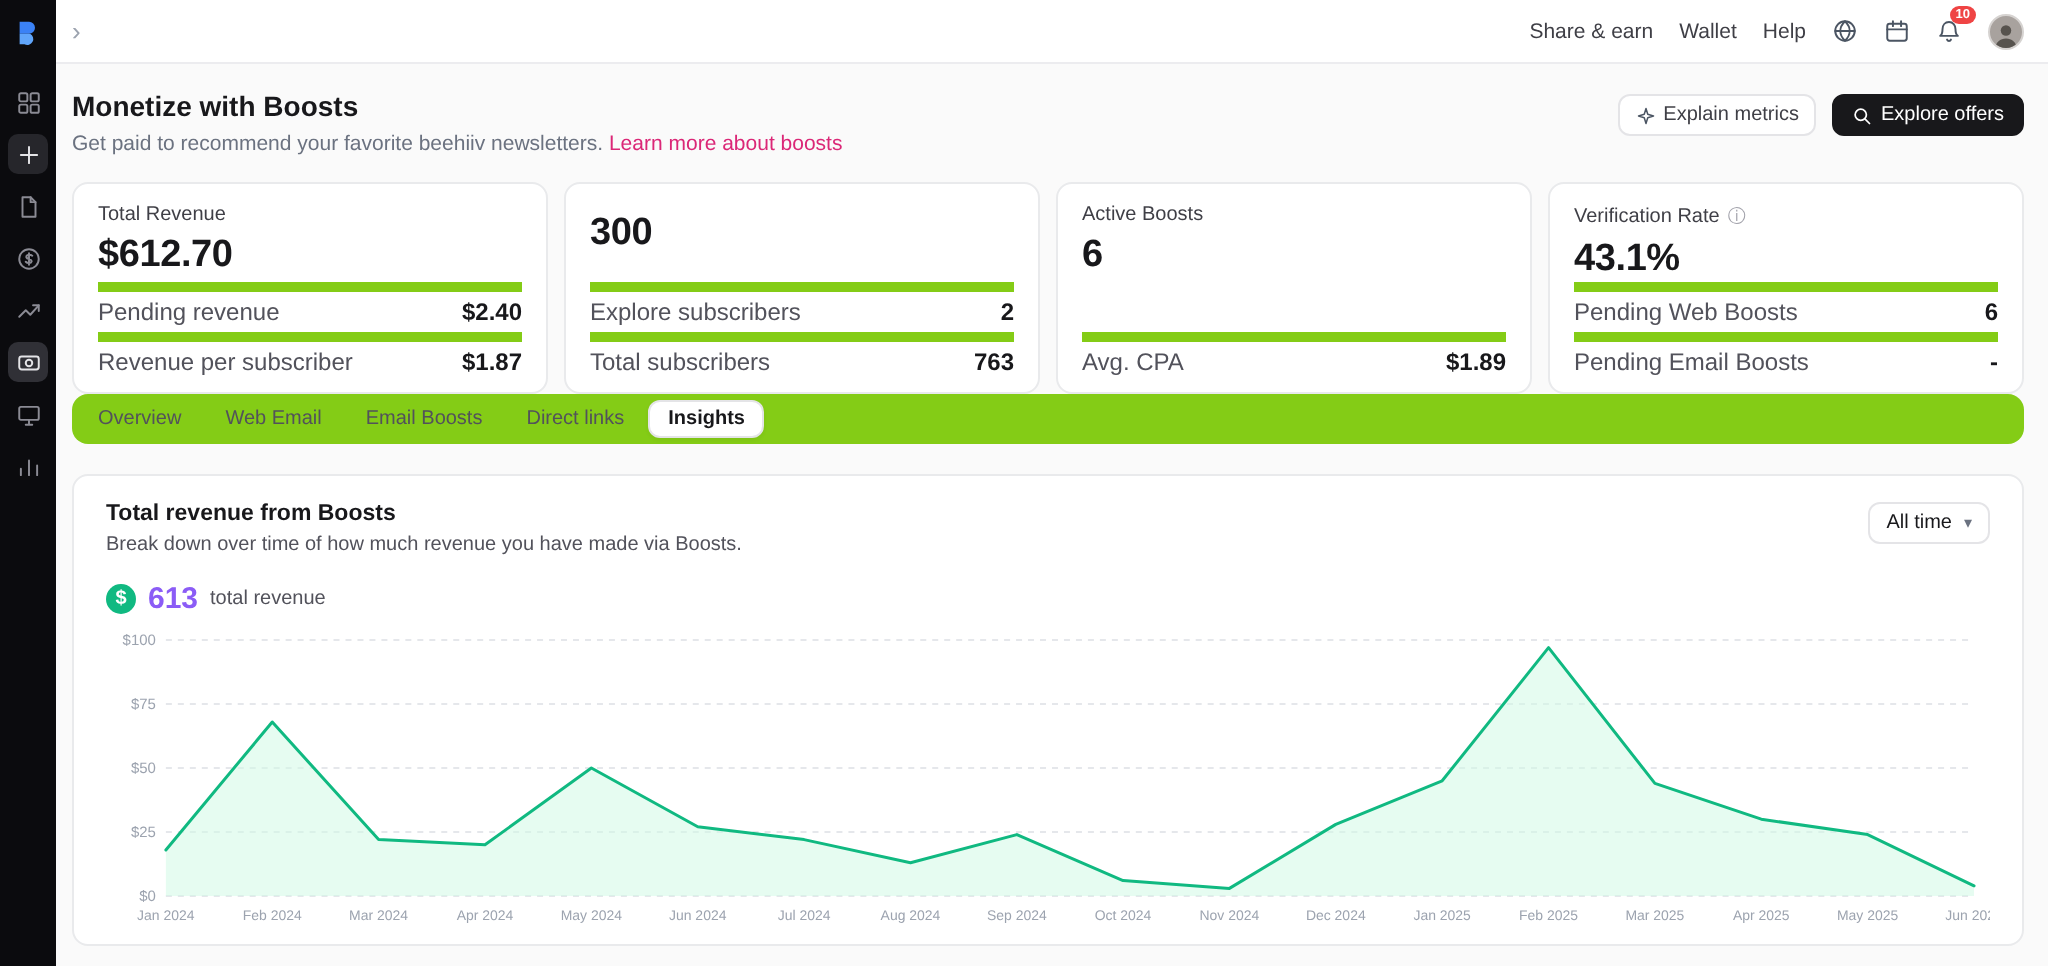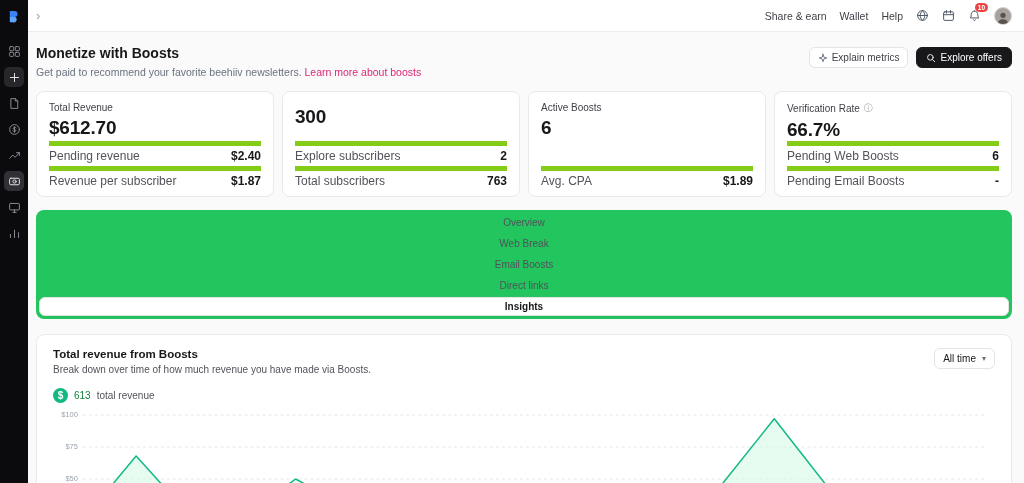--- a/index.html
+++ b/index.html
@@ -41,34 +41,34 @@
   .stats-row { display:grid; grid-template-columns:repeat(4,1fr); gap:8px; margin-top:13px; }
   .stat-card { background:#fff; border:1px solid #e9eaec; border-radius:8px; padding:10px 12px 5px; display:flex; flex-direction:column; min-height:86px; }
   .stat-label { font-size:10px; color:#3f3f46; display:flex; align-items:center; gap:4px; }
   .info-icon { color:#a1a1aa; font-size:9px; cursor:pointer; }
   .stat-value { font-size:19px; font-weight:bold; color:#18181b; margin-top:4px; letter-spacing:-0.2px; }
   .stat-rows { margin-top:auto; }
   .stat-row { display:flex; justify-content:space-between; align-items:center; font-size:12px; color:#52525b; border-top:5px solid #84cc16; padding:3px 0; }
   .stat-row b { color:#18181b; font-weight:bold; }
 
   
-  .tabs { margin-top:13px; background:#22c55e; border-radius:8px; padding:3px; display:flex; gap:2px;flex-direction:column; }
+  .tabs { background:#84cc16; border-radius:8px; padding:3px; display:flex; gap:2px; }
   .tab { border:none; background:transparent; font-size:10px; color:#52525b; padding:4px 10px; border-radius:6px; cursor:pointer; font-family:inherit; }
   .tab.active { background:#fff; color:#18181b; font-weight:bold; border:1px solid #e4e4e7; box-shadow:0 1px 2px rgba(0,0,0,.05); padding:3px 9px; }
 
   
   .chart-card { margin-top:15px; background:#fff; border:1px solid #e9eaec; border-radius:8px; padding:13px 16px 8px; }
   .chart-head { display:flex; align-items:flex-start; }
   .chart-title { font-size:11.5px; font-weight:bold; color:#18181b; }
   .chart-sub { font-size:10px; color:#52525b; margin-top:4px; }
   .select-box { margin-left:auto; display:flex; align-items:center; gap:6px; border:1px solid #e4e4e7; border-radius:6px; background:#fff; padding:4px 8px; font-size:10px; color:#18181b; cursor:pointer; font-family:inherit; }
   .select-box .chev { font-size:8px; color:#6b7280; }
   .total-row { display:flex; align-items:center; gap:6px; margin-top:13px; }
   .coin { width:15px; height:15px; border-radius:50%; background:#10b981; color:#fff; font-size:10px; font-weight:bold; display:flex; align-items:center; justify-content:center; }
-  .total-value { font-size:10px; font-weight:normal; color:#15803d; }
+  .total-value { font-size:15px; font-weight:bold; color:#8b5cf6; }
   .total-label { font-size:10px; color:#52525b; }
   .chart-svg { display:block; width:100%; height:152px; margin-top:4px; }
 </style>
 </head>
 <body>
 
 <div class="app">
 
   <aside class="sidebar">
     <div class="logo">
@@ -230,37 +230,37 @@
                 <b>$1.89</b>
               </div>
           </div>
         </div>
 
         <div class="stat-card">
           <div class="stat-label">
             <span>Verification Rate</span>
             <span class="info-icon">ⓘ</span>
           </div>
-          <div class="stat-value">66.7%</div>
+          <div class="stat-value">43.1%</div>
           <div class="stat-rows">
             <div class="stat-row">
                 <span>Pending Web Boosts</span>
                 <b>6</b>
               </div>
             <div class="stat-row">
                 <span>Pending Email Boosts</span>
                 <b>-</b>
               </div>
           </div>
         </div>
       </div>
 
       <div class="tabs">
         <button class="tab">Overview</button>
-        <button class="tab">Web Break</button>
+        <button class="tab">Web Email</button>
         <button class="tab">Email Boosts</button>
         <button class="tab">Direct links</button>
         <button class="tab active">Insights</button>
       </div>
 
       <section class="chart-card">
         <div class="chart-head">
           <div>
             <div class="chart-title">Total revenue from Boosts</div>
             <div class="chart-sub">Break down over time of how much revenue you have made via Boosts.</div>

